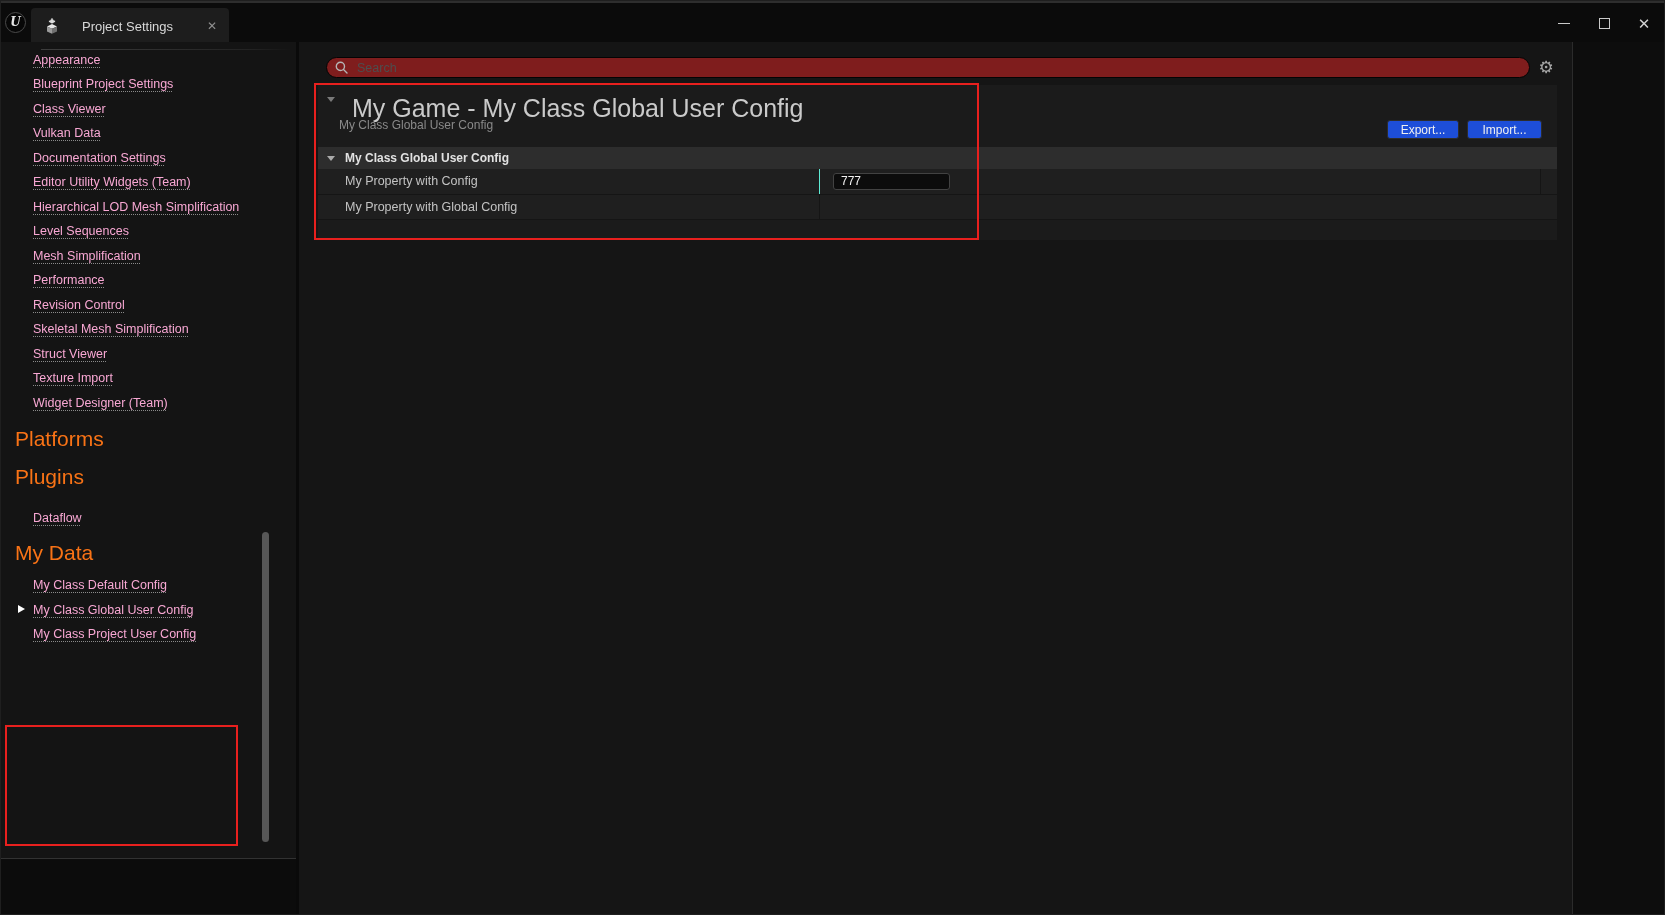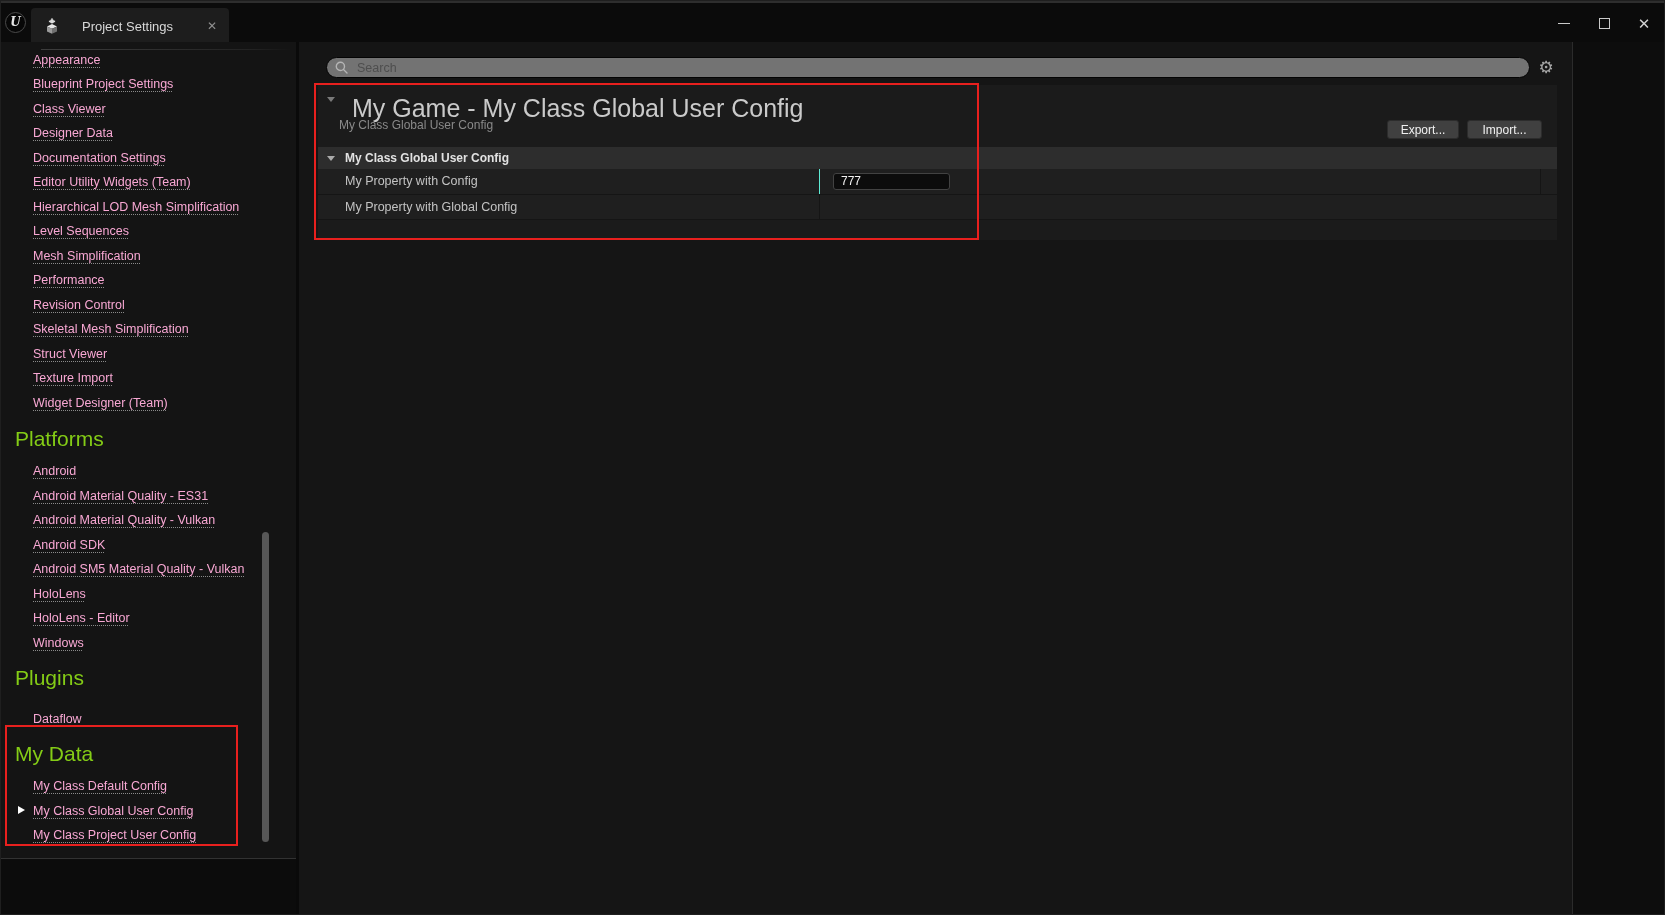--- a/index.html
+++ b/index.html
@@ -24,57 +24,57 @@
   .win-btn{width:40px;height:41px;display:flex;align-items:center;justify-content:center;
            cursor:pointer;color:#cfcfcf;}
   .min-line{display:block;width:12px;border-top:1.5px solid #c9c9c9;}
   .max-box{display:block;width:11px;height:11px;border:1.5px solid #c9c9c9;}
   .close-glyph{font-size:15px;color:#d2d2d2;line-height:1;}
   
   .sidebar{position:absolute;left:0;top:41px;width:295px;height:874px;background:#141414;}
   .sb-topline{position:absolute;left:40px;top:7px;width:250px;height:1px;
               background:linear-gradient(to right,#3d3d3d,#222 85%,transparent);}
   .sb-content{position:absolute;left:32px;top:5.5px;width:250px;}
-  .sb-header{font-size:21px;color:#84cc16;height:30px;line-height:30px;margin-left:-18px;
+  .sb-header{font-size:21px;color:#f97316;height:30px;line-height:30px;margin-left:-18px;
              white-space:nowrap;}
   .sb-item{position:relative;height:24.5px;line-height:24.5px;font-size:12.5px;color:#f9a8d4;
            width:max-content;white-space:nowrap;cursor:pointer;
            text-decoration:underline dotted #8a8a8a 1px;text-underline-offset:3px;}
   .sb-arrow{position:absolute;left:-15px;top:7.5px;width:0;height:0;
             border-left:7px solid #ffffff;border-top:4.5px solid transparent;
             border-bottom:4.5px solid transparent;}
   .sb-sec-1 .sb-header{margin-top:9px;}  .sb-sec-1 .sb-list{margin-top:5px;}
   .sb-sec-2 .sb-header{margin-top:8px;}  .sb-sec-2 .sb-list{margin-top:14px;}
   .sb-sec-3 .sb-header{margin-top:7px;}  .sb-sec-3 .sb-list{margin-top:5.5px;}
   .sb-scrollbar{position:absolute;left:261px;top:490px;width:7px;height:310px;
                 background:#575757;border-radius:3.5px;cursor:pointer;}
   .sb-bottom-divider{position:absolute;left:0;top:816px;width:295px;height:1px;background:#323232;}
   .sb-bottom-strip{position:absolute;left:0;top:817px;width:295px;height:57px;background:#0c0c0c;}
   
   .main{position:absolute;left:295px;top:41px;width:1370px;height:874px;background:#151515;
         border-left:3px solid #0a0a0a;}
   .right-line{position:absolute;left:1273px;top:0;width:1px;height:874px;background:#2b2b2b;}
   .right-strip{position:absolute;left:1274px;top:0;width:96px;height:874px;background:#0d0d0d;}
-  .searchbar{position:absolute;left:27px;top:15px;width:1204px;height:21px;background:#737373;
+  .searchbar{position:absolute;left:27px;top:15px;width:1204px;height:21px;background:#7f1d1d;
              border:1px solid #040404;border-radius:10.5px;display:flex;align-items:center;}
   .search-icon{margin-left:8px;flex:0 0 auto;}
   .search-input{flex:1;margin-left:7px;margin-right:12px;background:transparent;border:none;
                 outline:none;color:#cfcfcf;font-size:12.5px;}
   .search-input::placeholder{color:#4e4e4e;}
   .gear{position:absolute;left:1237px;top:16px;width:20px;height:20px;font-size:17px;
         line-height:20px;color:#a6a6a6;text-align:center;cursor:pointer;}
   .settings-section{position:absolute;left:19px;top:43px;width:1239px;height:155px;
                     background:#1b1b1b;}
   .caret-down{width:0;height:0;border-left:4.5px solid transparent;
               border-right:4.5px solid transparent;border-top:5.5px solid #7a7a7a;}
   .section-caret{position:absolute;left:9px;top:12px;cursor:pointer;}
   .section-title{position:absolute;left:26px;top:0;height:30px;line-height:30px;font-size:25px;
                  font-weight:400;color:#cacaca;white-space:nowrap;margin:8px;}
   .section-subtitle{position:absolute;left:21px;top:33px;font-size:12px;color:#8a8a8a;}
-  .btn{position:absolute;top:35px;height:19px;background:#404040;border:1px solid #2c2c2c;
+  .btn{position:absolute;top:35px;height:19px;background:#1d4ed8;border:1px solid #2c2c2c;
        border-radius:3px;color:#f0f0f0;font-size:12px;line-height:16px;padding:0 12px;
        cursor:pointer;}
   .btn-export{left:1069px;width:72px;}
   .btn-import{left:1149px;width:75px;}
   .cat-header{position:absolute;left:0;top:62px;width:1239px;height:22px;background:#2d2d2d;
               display:flex;align-items:center;cursor:pointer;}
   .cat-caret{margin-left:9px;border-top-color:#ababab;}
   .cat-label{margin-left:10px;font-size:12px;font-weight:bold;color:#e2e2e2;}
   .prop-rows{position:absolute;left:0;top:84px;width:1239px;}
   .prop-row{display:flex;height:25.5px;background:#1f1f1f;border-bottom:1px solid #151515;gap:9px;}
@@ -126,46 +126,36 @@
   </div>
 
   <aside class="sidebar">
     <div class="sb-topline"></div>
     <nav class="sb-content" id="sb-content">
         <div class="sb-sec sb-sec-0">
           <div class="sb-list">
             <div class="sb-item">Appearance</div>
             <div class="sb-item">Blueprint Project Settings</div>
             <div class="sb-item">Class Viewer</div>
-            <div class="sb-item">Designer Data</div>
+            <div class="sb-item">Vulkan Data</div>
             <div class="sb-item">Documentation Settings</div>
             <div class="sb-item">Editor Utility Widgets (Team)</div>
             <div class="sb-item">Hierarchical LOD Mesh Simplification</div>
             <div class="sb-item">Level Sequences</div>
             <div class="sb-item">Mesh Simplification</div>
             <div class="sb-item">Performance</div>
             <div class="sb-item">Revision Control</div>
             <div class="sb-item">Skeletal Mesh Simplification</div>
             <div class="sb-item">Struct Viewer</div>
             <div class="sb-item">Texture Import</div>
             <div class="sb-item">Widget Designer (Team)</div>
           </div>
         </div>
         <div class="sb-sec sb-sec-1">
           <div class="sb-header">Platforms</div>
-          <div class="sb-list">
-            <div class="sb-item">Android</div>
-            <div class="sb-item">Android Material Quality - ES31</div>
-            <div class="sb-item">Android Material Quality - Vulkan</div>
-            <div class="sb-item">Android SDK</div>
-            <div class="sb-item">Android SM5 Material Quality - Vulkan</div>
-            <div class="sb-item">HoloLens</div>
-            <div class="sb-item">HoloLens - Editor</div>
-            <div class="sb-item">Windows</div>
-          </div>
         </div>
         <div class="sb-sec sb-sec-2">
           <div class="sb-header">Plugins</div>
           <div class="sb-list">
             <div class="sb-item">Dataflow</div>
           </div>
         </div>
         <div class="sb-sec sb-sec-3">
           <div class="sb-header">My Data</div>
           <div class="sb-list">

